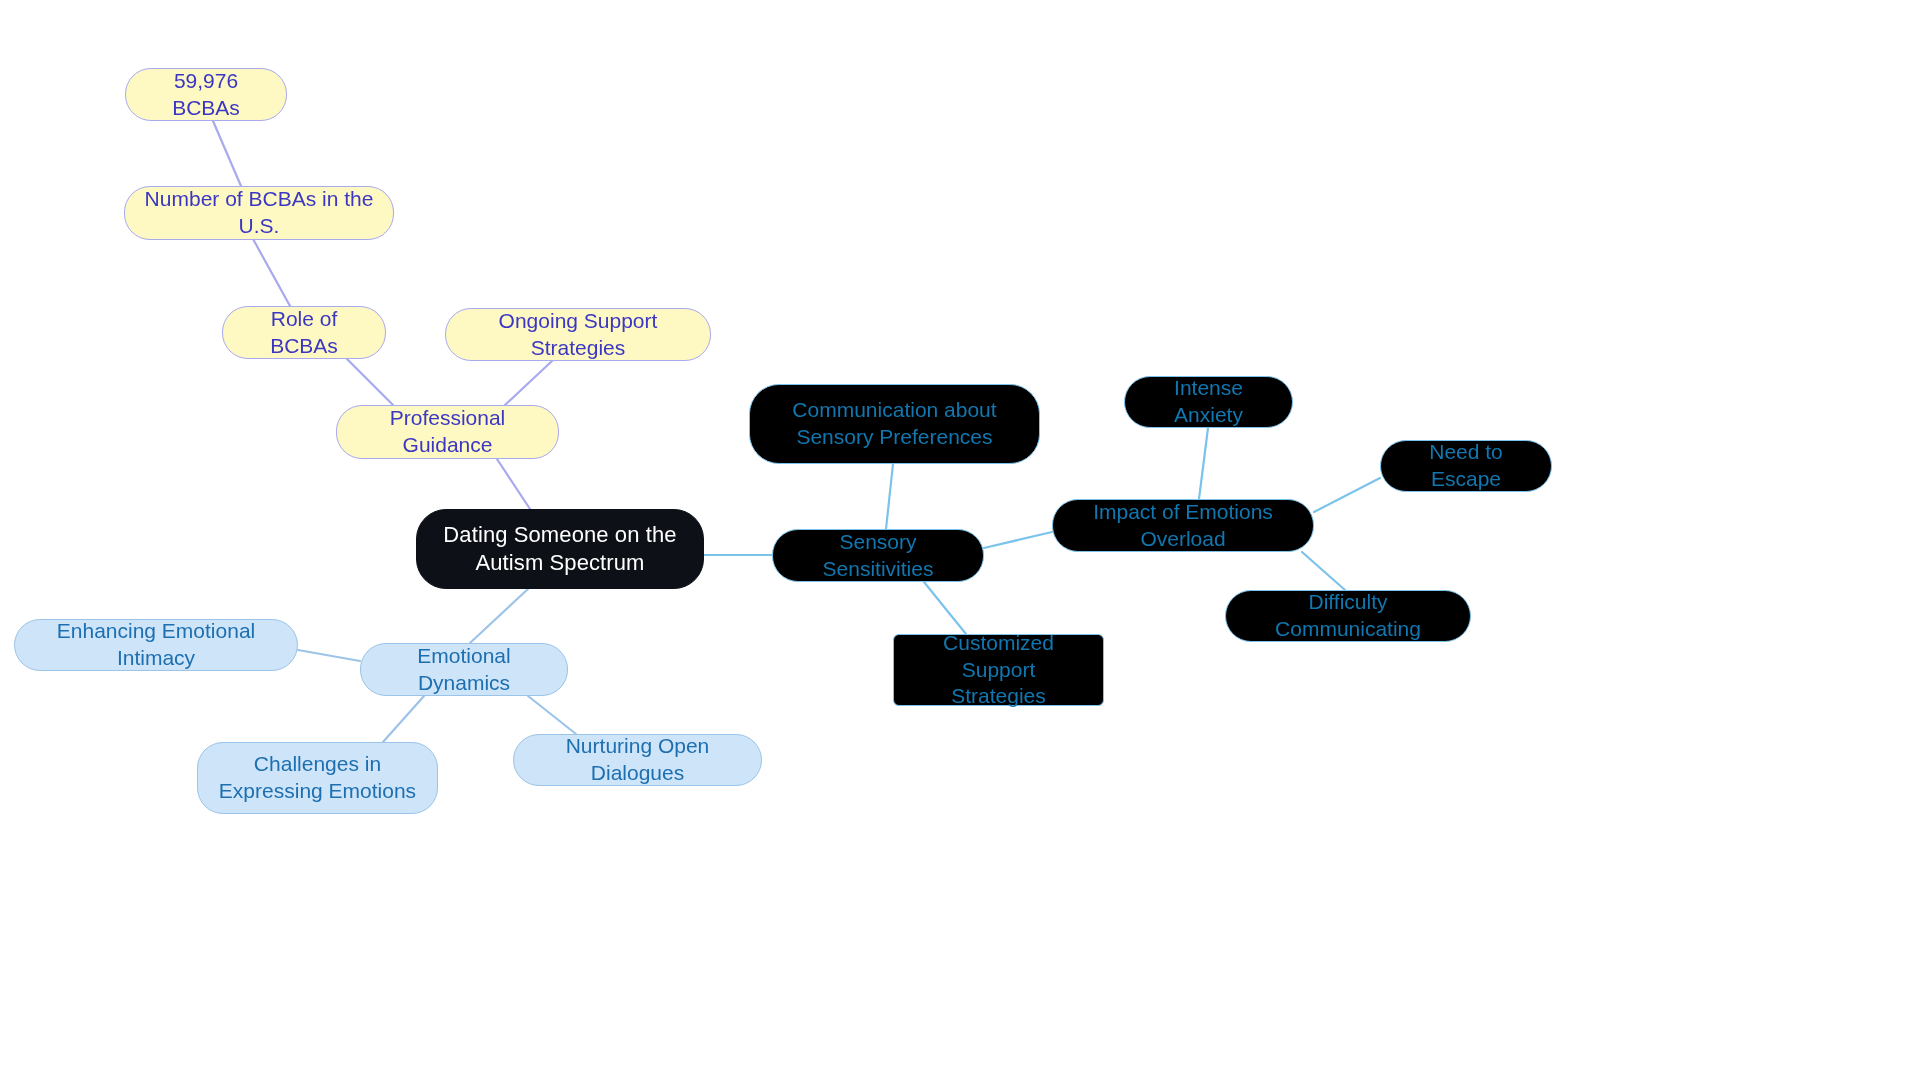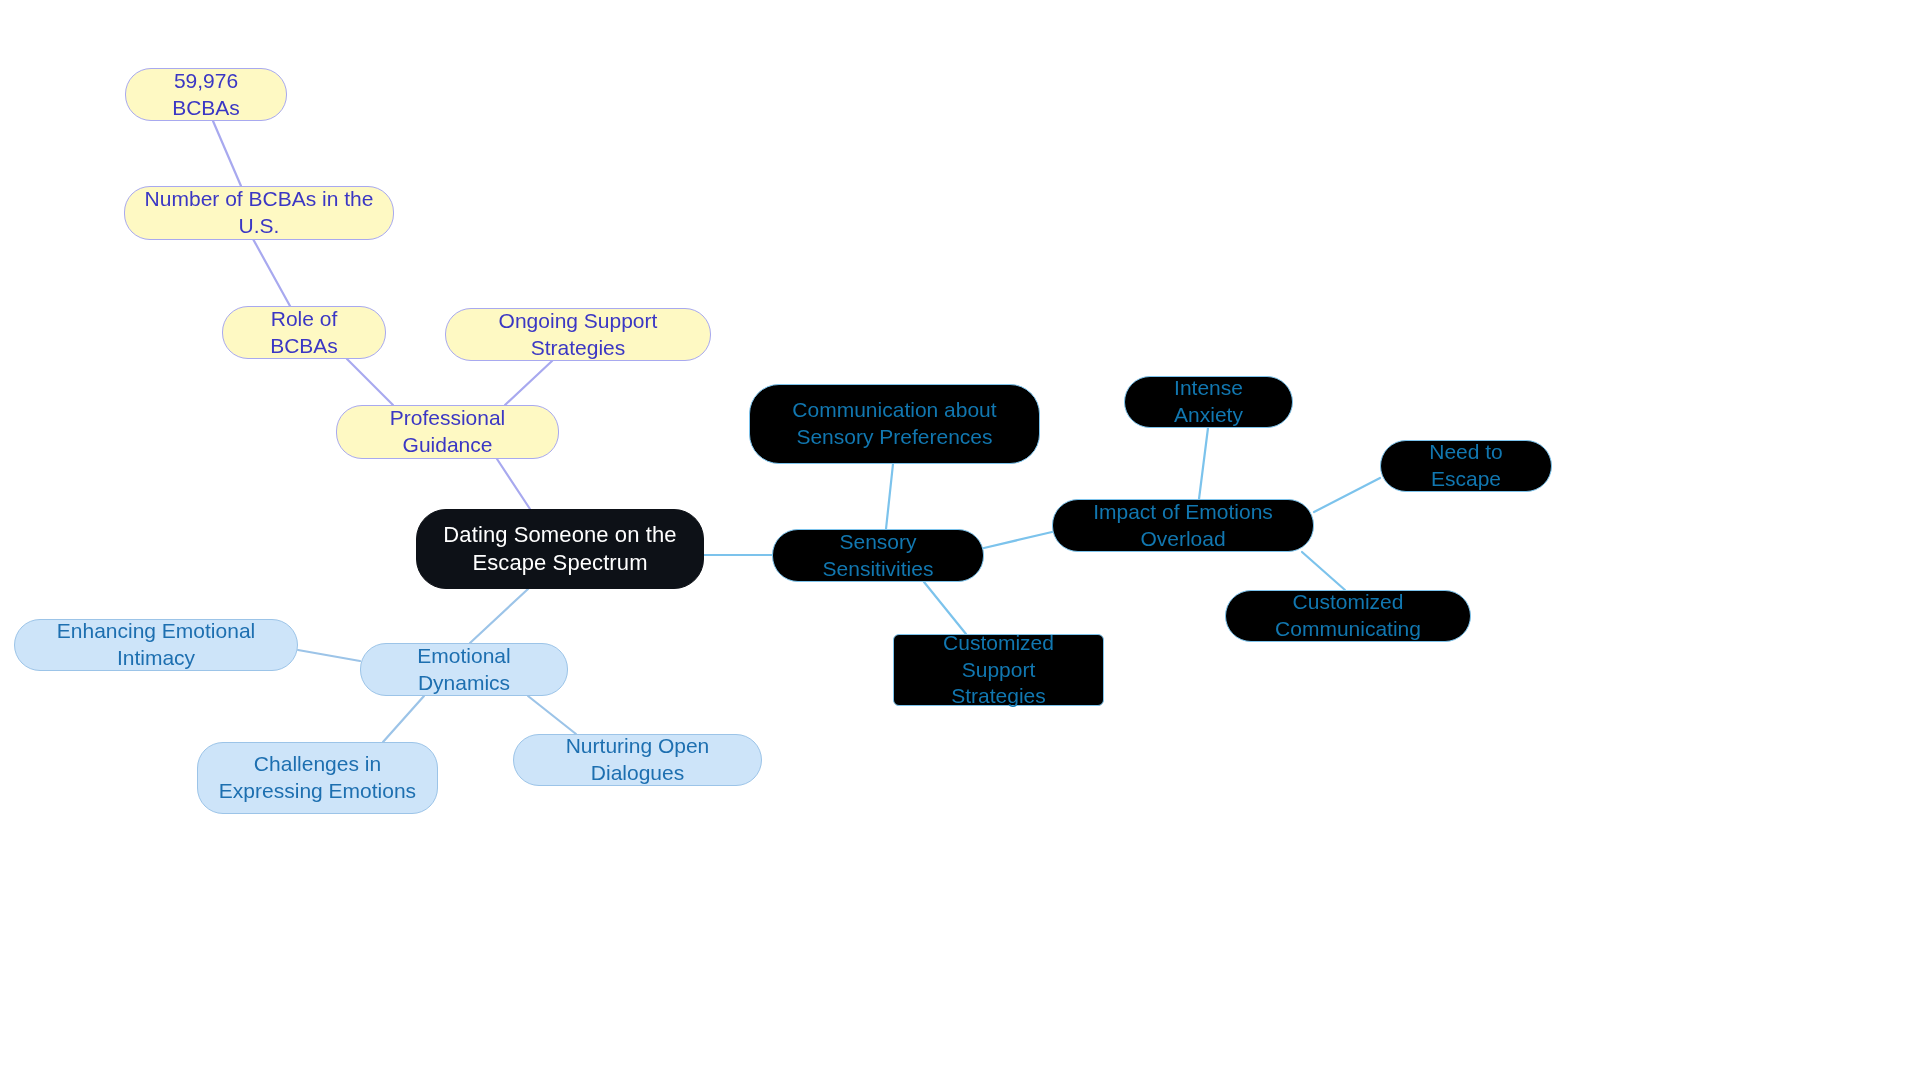--- a/index.html
+++ b/index.html
@@ -83,31 +83,31 @@
       <line x1="984" y1="548" x2="1052" y2="532" stroke="#7cc3ec" stroke-width="2.2" stroke-linecap="round"></line>
       <line x1="1199" y1="499" x2="1208" y2="428" stroke="#7cc3ec" stroke-width="2.2" stroke-linecap="round"></line>
       <line x1="1314" y1="512" x2="1380" y2="478" stroke="#7cc3ec" stroke-width="2.2" stroke-linecap="round"></line>
       <line x1="1302" y1="552" x2="1345" y2="590" stroke="#7cc3ec" stroke-width="2.2" stroke-linecap="round"></line>
       <line x1="528" y1="589" x2="470" y2="643" stroke="#9cc4e8" stroke-width="2.2" stroke-linecap="round"></line>
       <line x1="360" y1="661" x2="298" y2="650" stroke="#9cc4e8" stroke-width="2.2" stroke-linecap="round"></line>
       <line x1="424" y1="696" x2="383" y2="742" stroke="#9cc4e8" stroke-width="2.2" stroke-linecap="round"></line>
       <line x1="528" y1="696" x2="576" y2="734" stroke="#9cc4e8" stroke-width="2.2" stroke-linecap="round"></line>
     </svg>
   <div id="node-layer">
-      <div class="node root" style="left: 416px; top: 509px; width: 288px; height: 80px;"><span>Dating Someone on the Escape Spectrum</span></div>
+      <div class="node root" style="left: 416px; top: 509px; width: 288px; height: 80px;"><span>Dating Someone on the Autism Spectrum</span></div>
       <div class="node purple" style="left: 336px; top: 405px; width: 223px; height: 54px;"><span>Professional Guidance</span></div>
       <div class="node purple" style="left: 222px; top: 306px; width: 164px; height: 53px;"><span>Role of BCBAs</span></div>
       <div class="node purple" style="left: 445px; top: 308px; width: 266px; height: 53px;"><span>Ongoing Support Strategies</span></div>
       <div class="node purple" style="left: 124px; top: 186px; width: 270px; height: 54px;"><span>Number of BCBAs in the U.S.</span></div>
       <div class="node purple" style="left: 125px; top: 68px; width: 162px; height: 53px;"><span>59,976 BCBAs</span></div>
       <div class="node sky" style="left: 772px; top: 529px; width: 212px; height: 53px;"><span>Sensory Sensitivities</span></div>
       <div class="node sky" style="left: 749px; top: 384px; width: 291px; height: 80px; border-radius: 30px;"><span>Communication about Sensory Preferences</span></div>
       <div class="node sky" style="left: 893px; top: 634px; width: 211px; height: 72px; border-radius: 6px;"><span>Customized Support Strategies</span></div>
       <div class="node sky" style="left: 1052px; top: 499px; width: 262px; height: 53px;"><span>Impact of Emotions Overload</span></div>
       <div class="node sky" style="left: 1124px; top: 376px; width: 169px; height: 52px;"><span>Intense Anxiety</span></div>
       <div class="node sky" style="left: 1380px; top: 440px; width: 172px; height: 52px;"><span>Need to Escape</span></div>
-      <div class="node sky" style="left: 1225px; top: 590px; width: 246px; height: 52px;"><span>Customized Communicating</span></div>
+      <div class="node sky" style="left: 1225px; top: 590px; width: 246px; height: 52px;"><span>Difficulty Communicating</span></div>
       <div class="node softblue" style="left: 360px; top: 643px; width: 208px; height: 53px;"><span>Emotional Dynamics</span></div>
       <div class="node softblue" style="left: 14px; top: 619px; width: 284px; height: 52px;"><span>Enhancing Emotional Intimacy</span></div>
       <div class="node softblue" style="left: 197px; top: 742px; width: 241px; height: 72px;"><span>Challenges in Expressing Emotions</span></div>
       <div class="node softblue" style="left: 513px; top: 734px; width: 249px; height: 52px;"><span>Nurturing Open Dialogues</span></div>
     </div>
 </div>
 
 </body></html>

